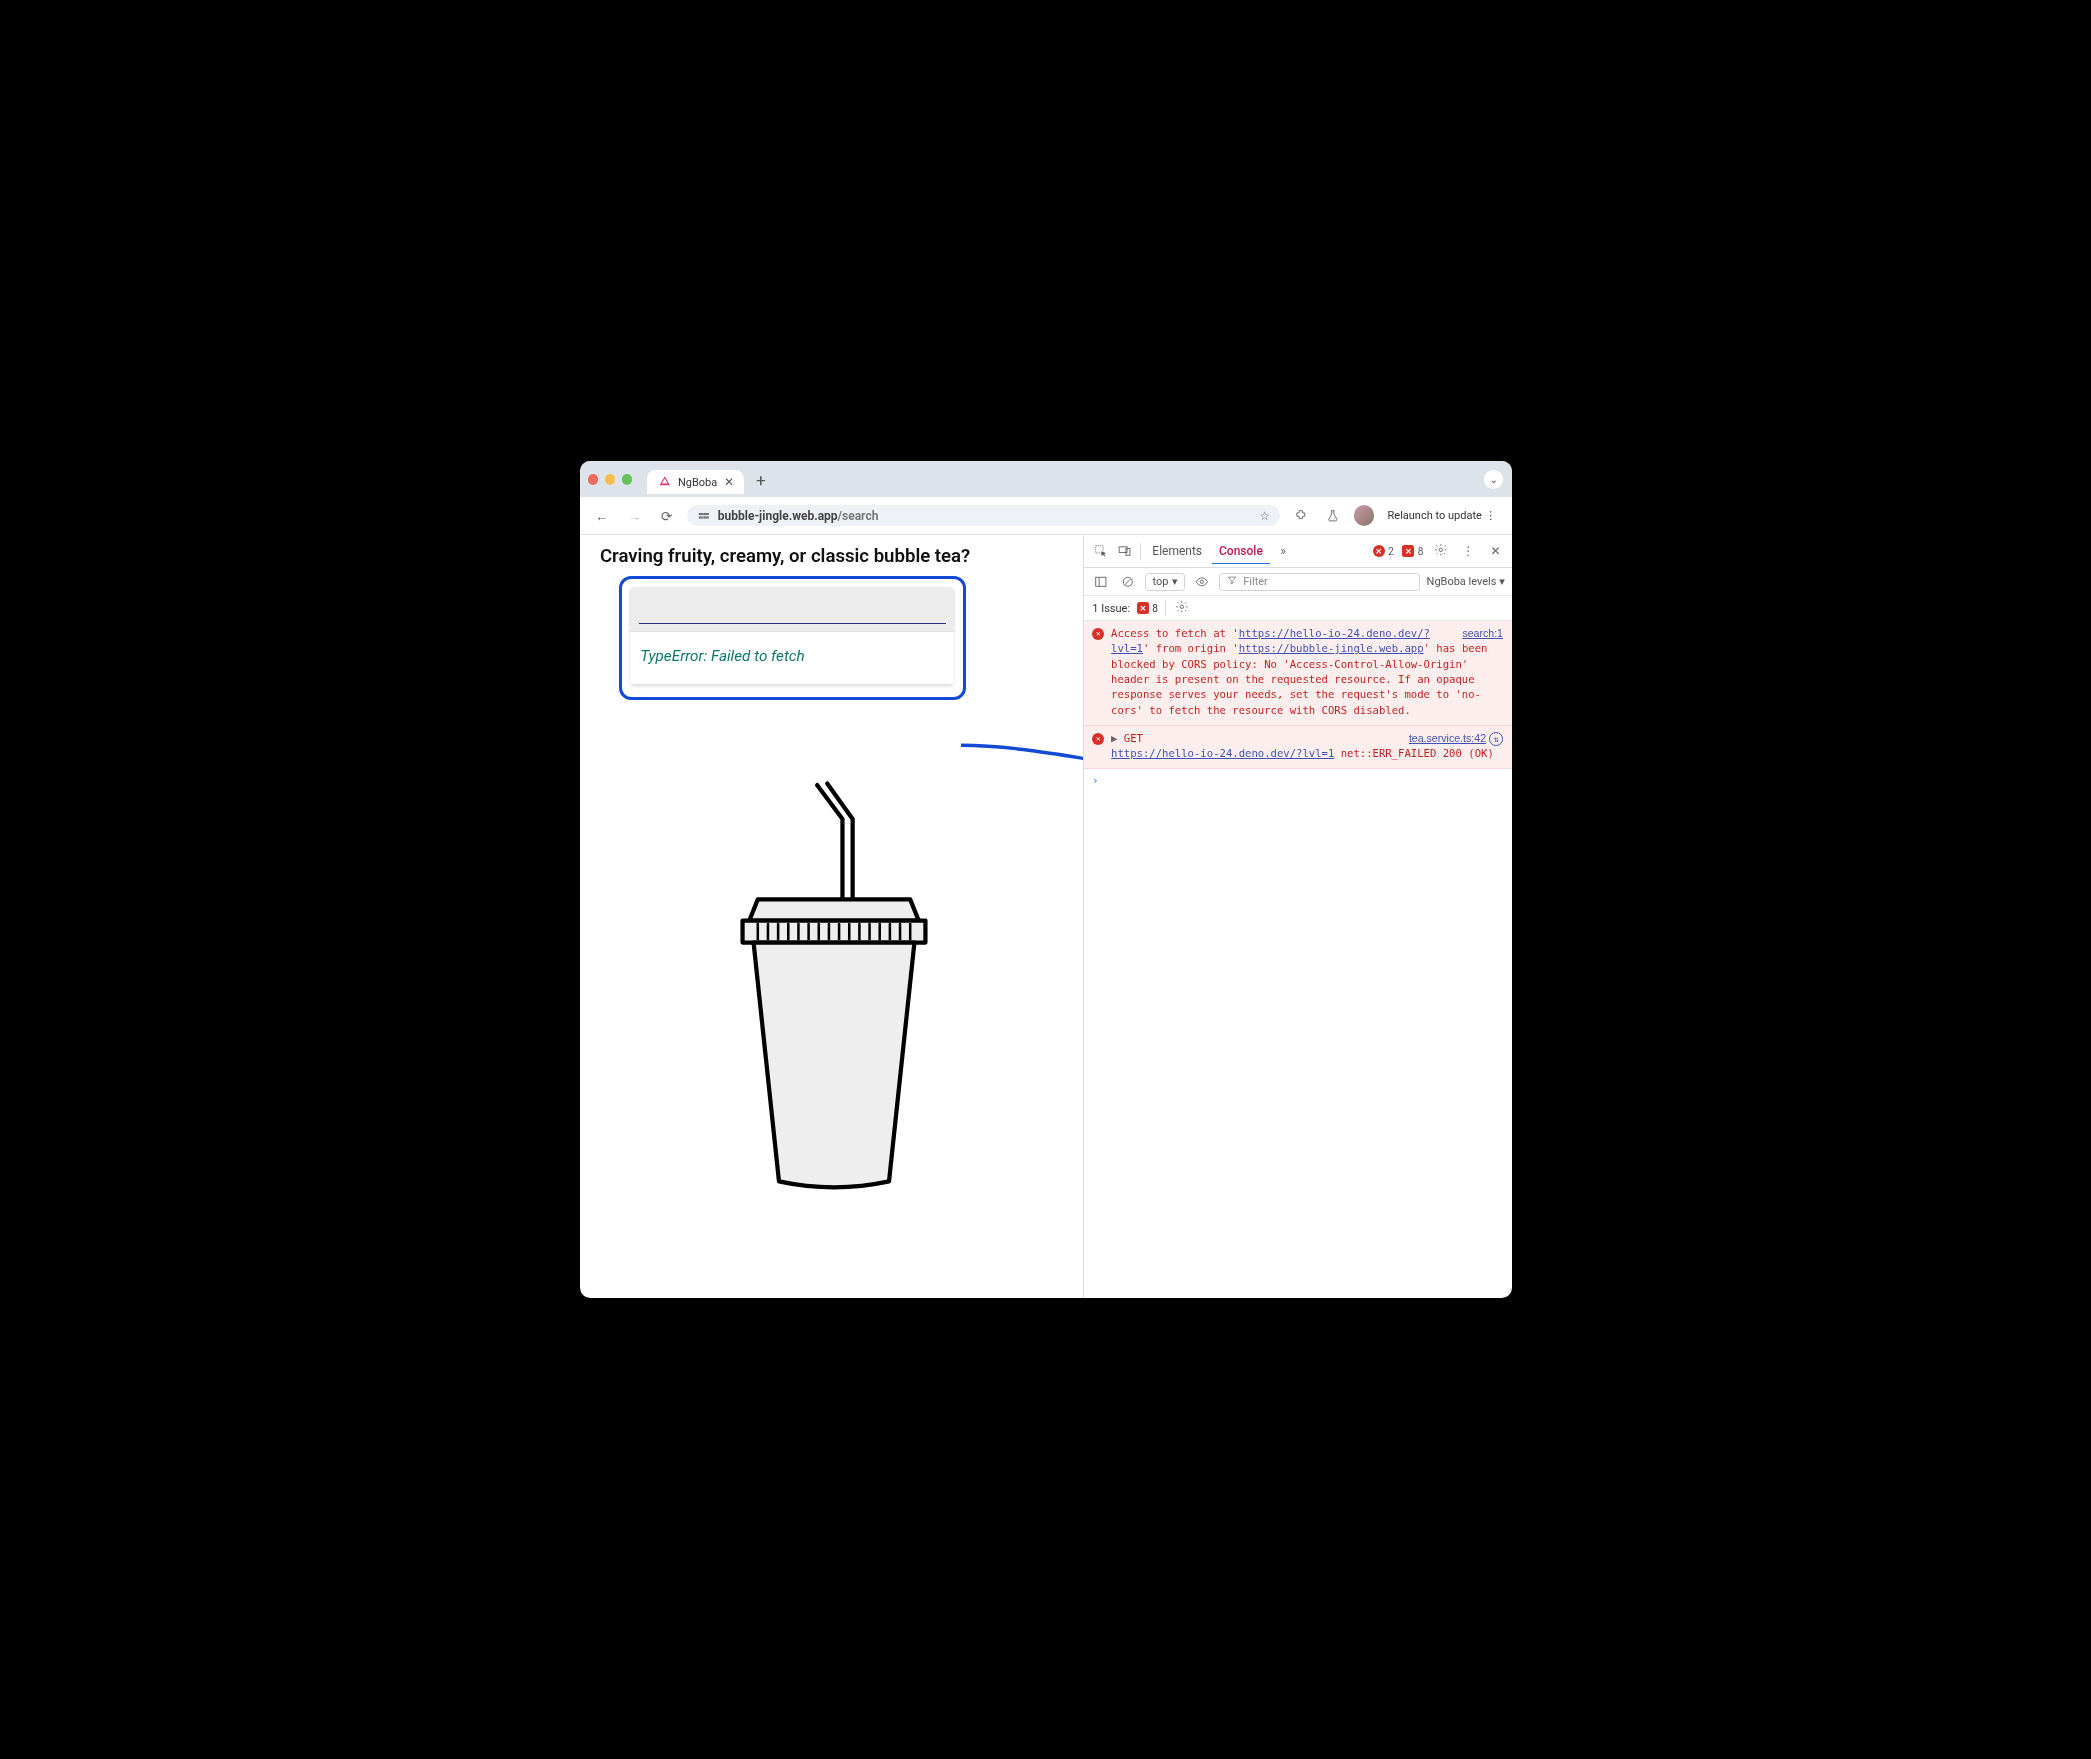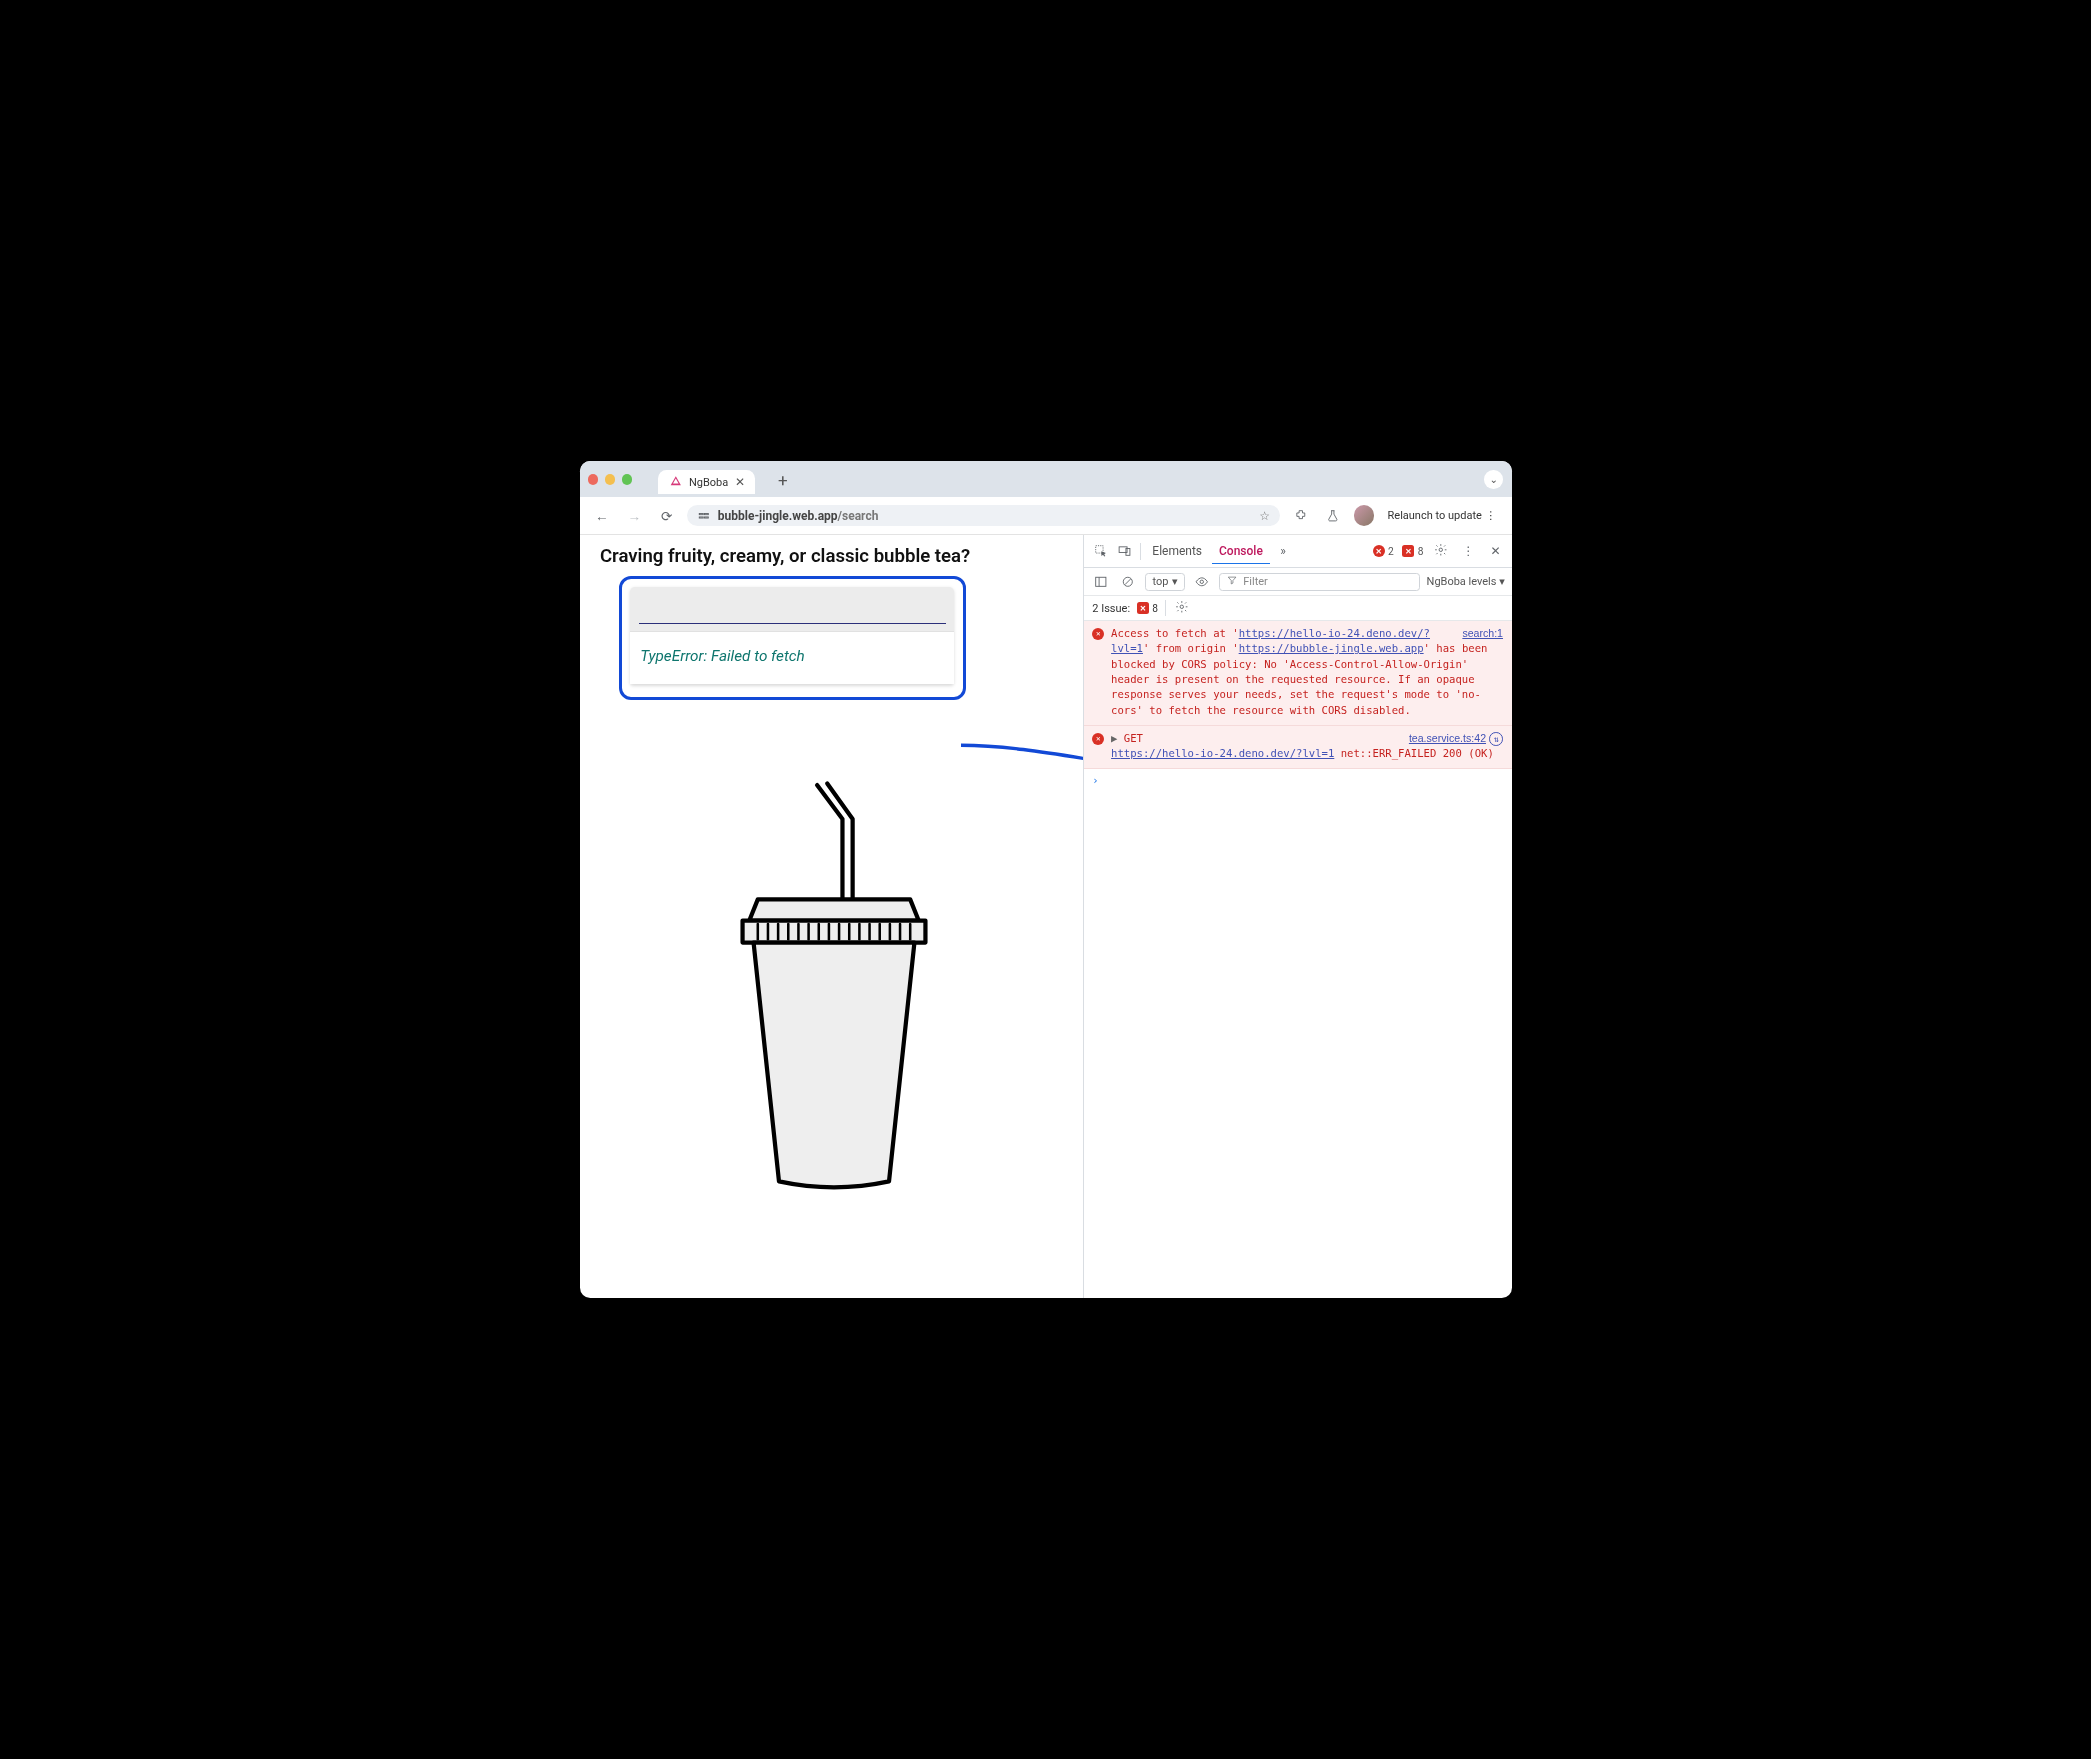--- a/index.html
+++ b/index.html
@@ -2,21 +2,21 @@
 <html style="font-size:13.6px"><head>
 <meta charset="utf-8">
 <style>
   * { box-sizing: border-box; }
   html, body { margin:0; padding:0; font-family: -apple-system, BlinkMacSystemFont, "Segoe UI", Roboto, sans-serif; }
   body { background:#000; display:flex; align-items:center; justify-content:center; min-height:100vh; padding:34px; }
 
   .window { width:932px; background:#fff; border-radius:10.2px; overflow:hidden; box-shadow:0 0 0 0.8px rgba(0,0,0,.05); position:relative; }
 
   
-  .tabstrip { background:#dde3ea; display:flex; align-items:center; padding:6.8px 8.5px 0 8.5px; height:36px; gap:16px; }
+  .tabstrip { background:#dde3ea; display:flex; align-items:center; padding:6.8px 8.5px 0 8.5px; height:36px; gap:5px; }
   .traffic { display:flex; gap:6.8px; align-items:center; margin-right:10.2px; margin-bottom:5.1px;}
   .tl { width:10.2px; height:10.2px; border-radius:50%; }
   .tl.red{background:#ed6a5e}.tl.yellow{background:#f4bf4f}.tl.green{background:#61c454}
   .tab { display:flex; align-items:center; gap:6.8px; background:#fff; border-radius:8.5px 8.5px 0 0; padding:5.1px 10.2px; font-size:11px; color:#333; max-width:186px; }
   .tab .favicon { width:13.6px; height:13.6px; display:flex; align-items:center; justify-content:center; font-weight:bold; font-size:9.3px; color:#d73a7a;}
   .tab .close { margin-left:auto; color:#555; font-size:12px; }
   .newtab { color:#555; font-size:17px; padding:0 6.8px 5.1px 6.8px; cursor:pointer;}
   .chev { margin-left:auto; background:#fff; border-radius:50%; width:18.6px; height:18.6px; display:flex; align-items:center; justify-content:center; color:#555; margin-bottom:5.1px; font-size:10.2px;}
 
   
@@ -274,21 +274,21 @@
                 <path d="M3 5h18L14 13v6l-4 2v-8z"></path>
               </svg>
           </span><span>Filter</span>
         </div>
         <div class="levels">
           <span>NgBoba levels</span> ▾
         </div>
       </div>
 
       <div class="dt-issues">
-        <span>2 Issue:</span>
+        <span>1 Issue:</span>
         <span class="badge">
           <span class="sq">✕</span>
           <span>8</span>
         </span>
         <span style="width:0.8px;height:15.3px;background:#d9dde2"></span>
         <span class="dt-gear">
           <svg class="ico" viewBox="0 0 24 24">
               <circle cx="12" cy="12" r="3"></circle>
               <path d="M12 2v3M12 19v3M4.2 4.2l2 2M17.8 17.8l2 2M2 12h3M19 12h3M4.2 19.8l2-2M17.8 6.2l2-2"></path>
             </svg>

